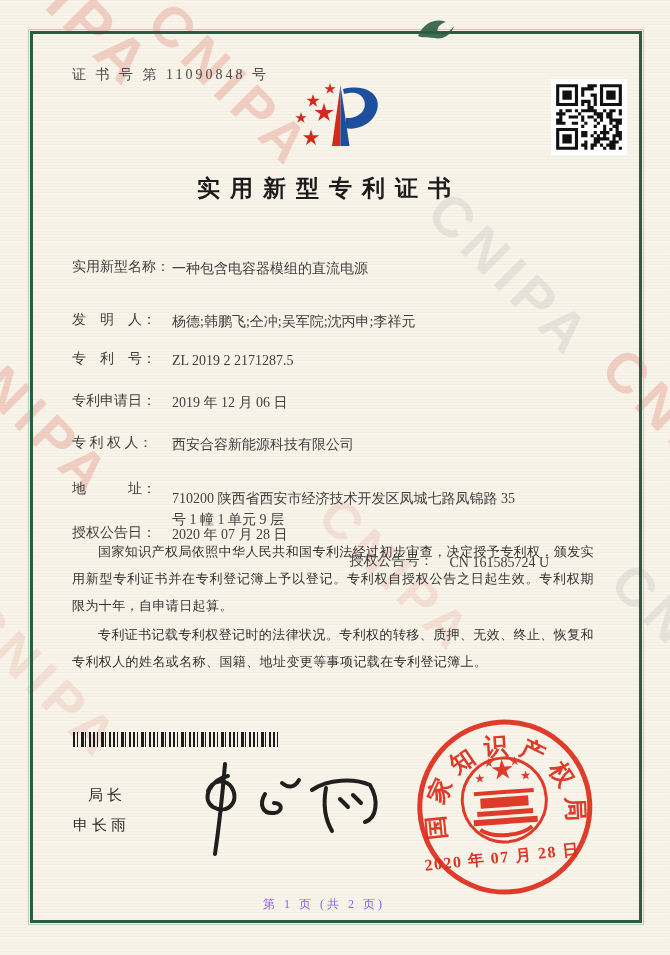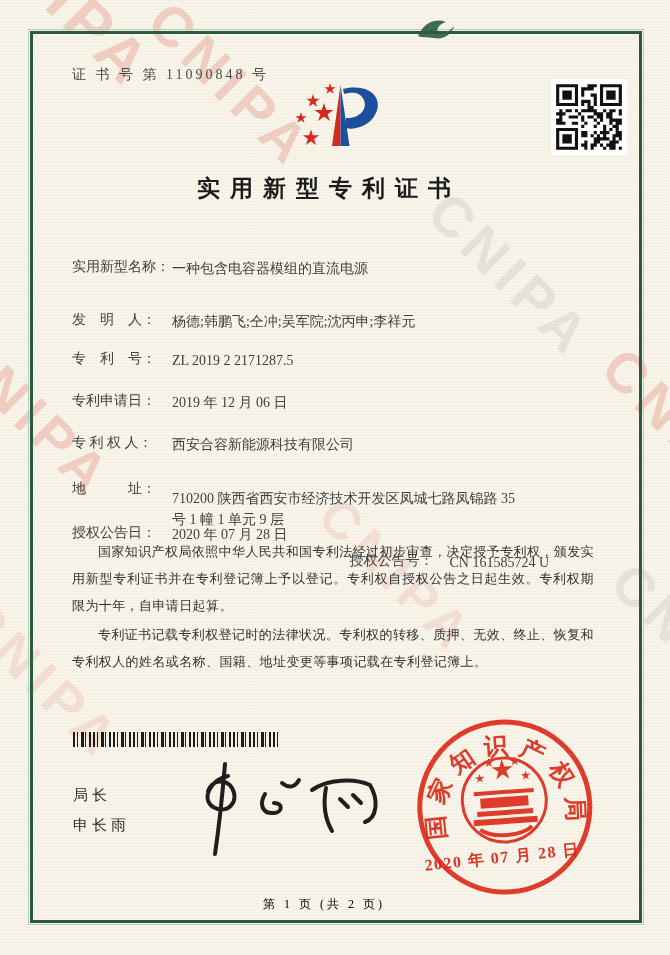--- a/index.html
+++ b/index.html
@@ -42,25 +42,25 @@
   .paras p{margin:0 0 2px 0;text-indent:2em;}
   .barcode{
     position:absolute;left:73px;top:732px;width:205px;height:15px;
     background:repeating-linear-gradient(90deg,
       #1d1d1d 0 2px, transparent 2px 4px,
       #1d1d1d 4px 5px, transparent 5px 8px,
       #1d1d1d 8px 11px, transparent 11px 12px,
       #1d1d1d 12px 13px, transparent 13px 16px,
       #1d1d1d 16px 18px, transparent 18px 20px);
   }
-  .officer-title{position:absolute;left:73px;top:786px;font-size:15px;letter-spacing:4px;color:#2a2a2a;}
+  .officer-title{position:absolute;left:88px;top:786px;font-size:15px;letter-spacing:4px;color:#2a2a2a;}
   .officer-name{position:absolute;left:73px;top:816px;font-size:15px;letter-spacing:4px;color:#2a2a2a;}
   .signature{position:absolute;left:170px;top:758px;}
   .seal{position:absolute;left:405px;top:710px;transform:rotate(-4deg);}
-  .footer{position:absolute;left:0;right:22px;top:896px;text-align:center;font-size:12px;letter-spacing:3px;color:#000000;}
+  .footer{position:absolute;left:0;right:22px;top:896px;text-align:center;font-size:12px;letter-spacing:3px;color:#8b5cf6;}
   .flourish{position:absolute;left:416px;top:16px;}
 </style>
 </head>
 <body>
 
 <div class="sheet">
 
   <div class="watermark wm-pink" style="left:-48px;top:-38px;font-size:62px;">CNIPA</div>
   <div class="watermark wm-pink" style="left:128px;top:52px;font-size:56px;">CNIPA</div>
   <div class="watermark wm-pink-soft" style="left:628px;top:-30px;font-size:52px;">CNIPA</div>

